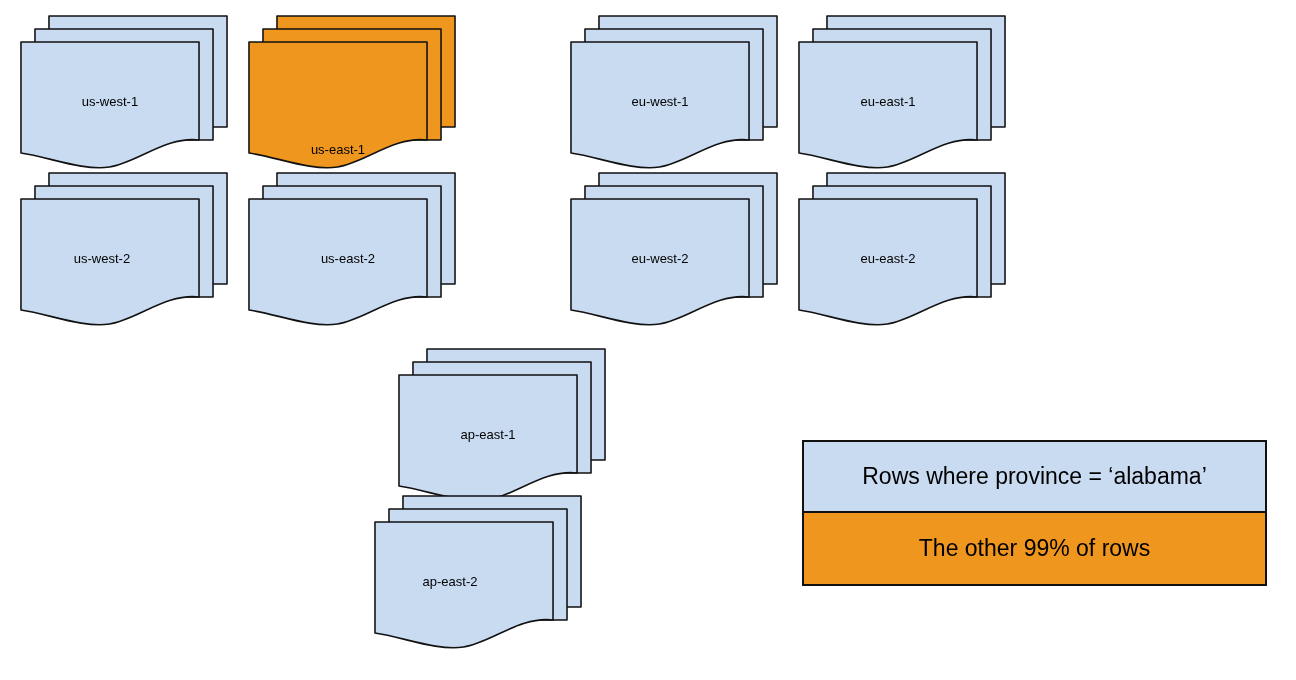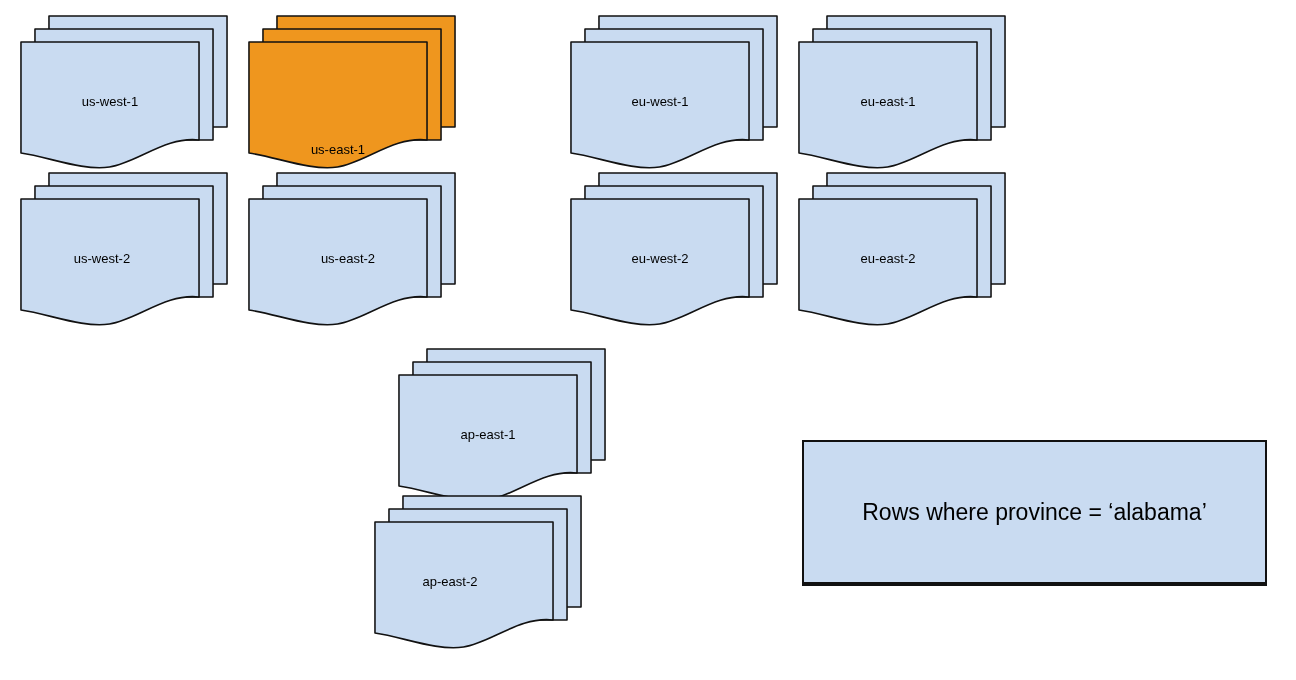--- a/index.html
+++ b/index.html
@@ -145,13 +145,16 @@
     <div class="region-label" style="left: 570px; top: 252px; width: 180px;">eu-west-2</div>
     <div class="region-label" style="left: 798px; top: 252px; width: 180px;">eu-east-2</div>
     <div class="region-label" style="left: 398px; top: 428px; width: 180px;">ap-east-1</div>
     <div class="region-label" style="left: 374px; top: 575px; width: 152px;">ap-east-2</div>
   </div>
 
 <div class="legend">
   <div class="legend-row blue">
     <span class="legend-swatch-text">Rows where province = ‘alabama’</span>
   </div>
+  <div class="legend-row orange">
+    <span class="legend-swatch-text">The other 99% of rows</span>
+  </div>
 </div>
 
 </body></html>

